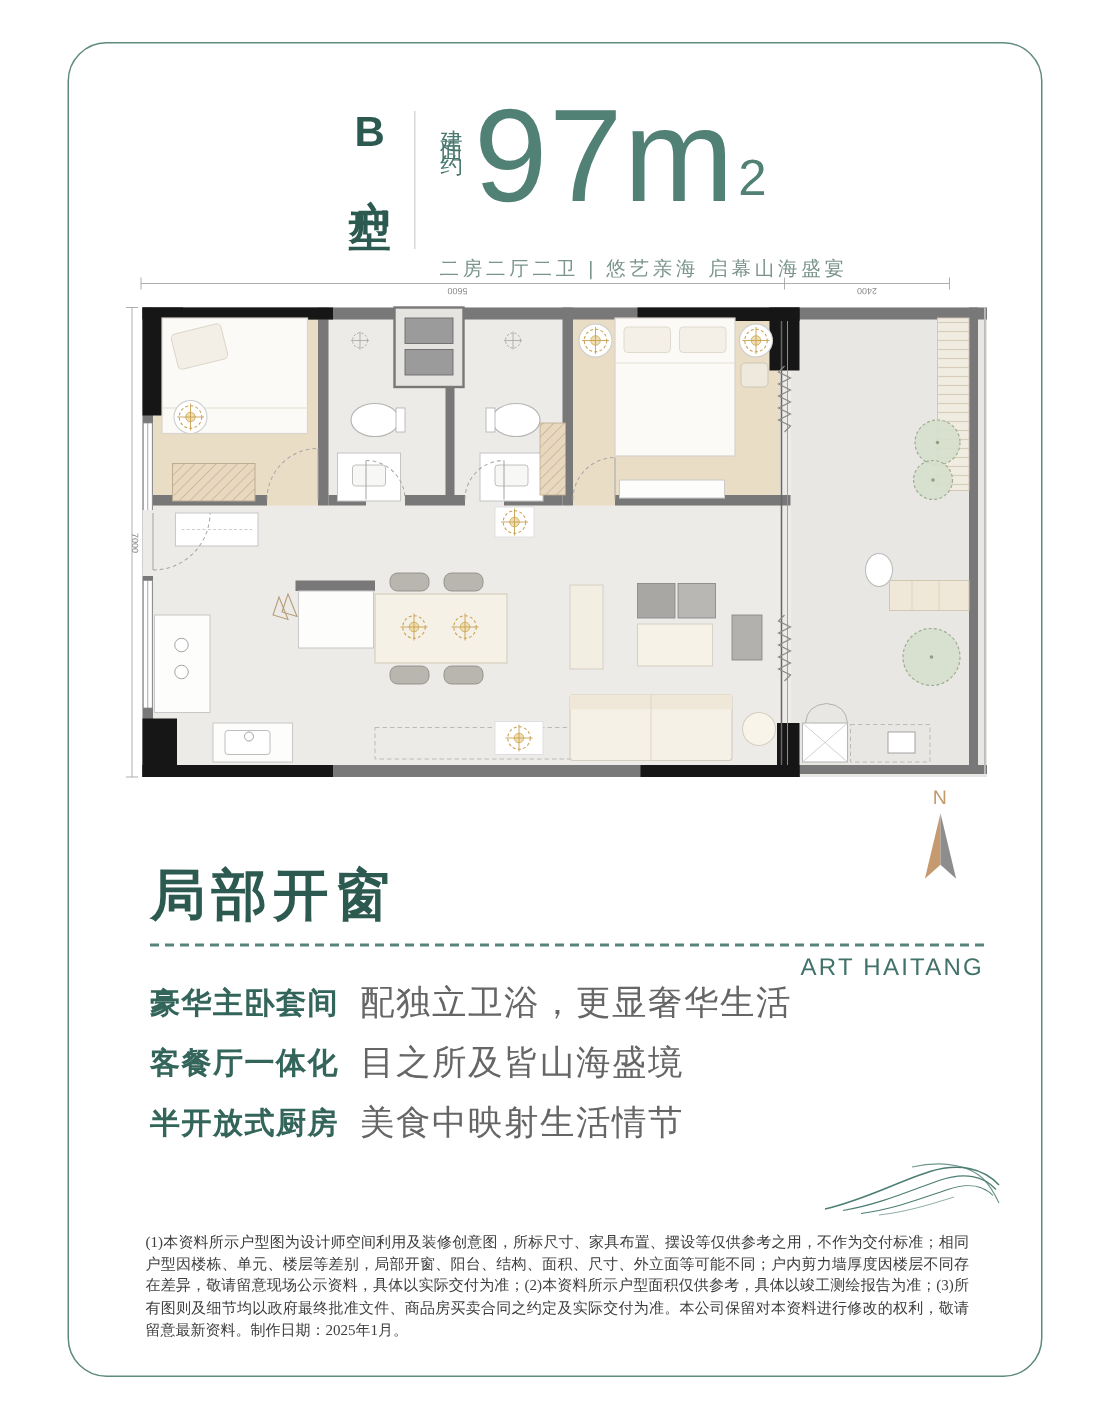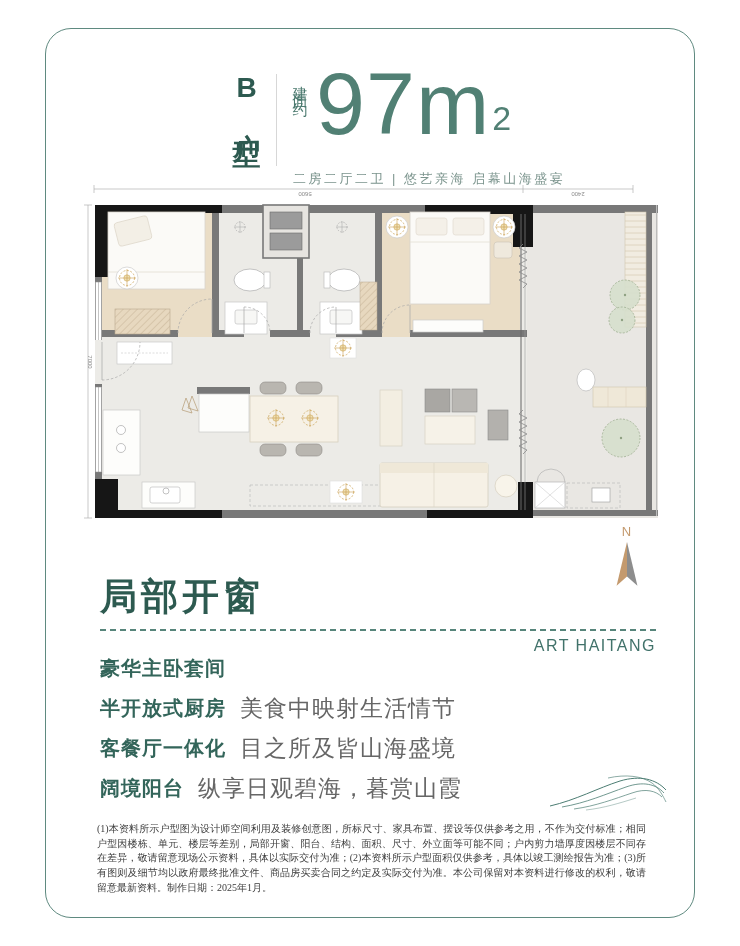--- a/index.html
+++ b/index.html
@@ -287,32 +287,29 @@
   </svg>
 </div>
 
 <div class="section-title">局部开窗</div>
 <div class="brand">ART HAITANG</div>
 <div class="dashed-line"></div>
 
 <div class="features">
   <div class="feature-row">
     <span class="feature-label">豪华主卧套间</span>
-  </div>
-  <div class="feature-row">
-    <span class="feature-label">半开放式厨房</span>
-    <span class="feature-desc">美食中映射生活情节</span>
+    <span class="feature-desc">配独立卫浴，更显奢华生活</span>
   </div>
   <div class="feature-row">
     <span class="feature-label">客餐厅一体化</span>
     <span class="feature-desc">目之所及皆山海盛境</span>
   </div>
   <div class="feature-row">
-    <span class="feature-label">阔境阳台</span>
-    <span class="feature-desc">纵享日观碧海，暮赏山霞</span>
+    <span class="feature-label">半开放式厨房</span>
+    <span class="feature-desc">美食中映射生活情节</span>
   </div>
 </div>
 
 <svg class="waves" viewBox="0 0 120 52" fill="none" stroke="#4c7d73" stroke-width="1">
   <path d="M2,40 C28,34 50,22 72,15 C92,9 108,13 118,24"></path>
   <path d="M14,41 C38,37 58,28 78,21 C95,15 108,18 116,27" stroke-width="0.8"></path>
   <path d="M26,43 C48,40 66,33 84,27 C98,22 108,25 114,31" stroke-width="0.7"></path>
   <path d="M38,44 C56,42 72,37 88,32" stroke-width="0.6" stroke-opacity="0.7"></path>
   <path d="M60,12 C78,8 94,10 104,17 C111,22 115,30 118,36" stroke-width="0.8" stroke-opacity="0.8"></path>
 </svg>

